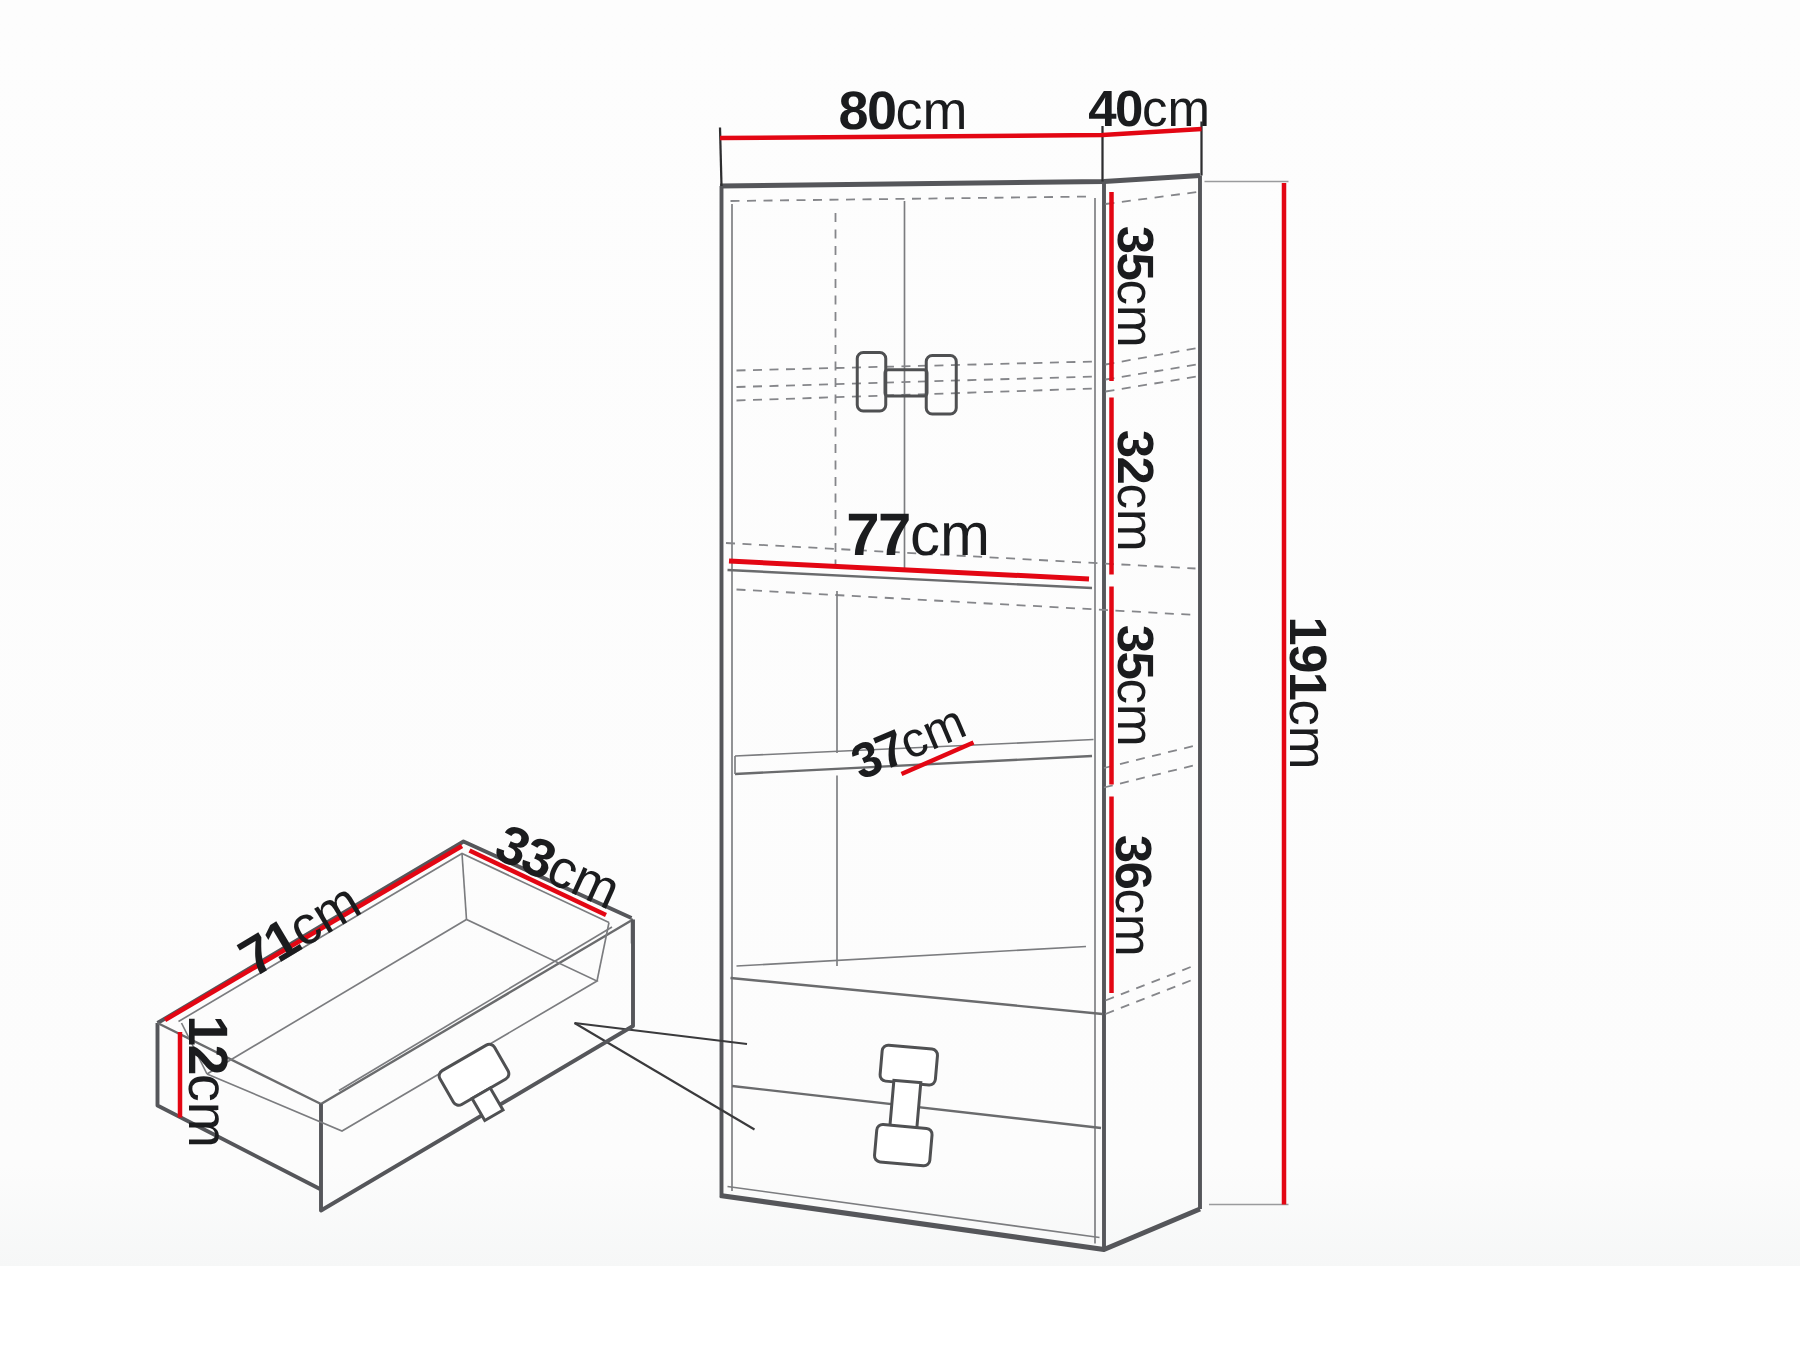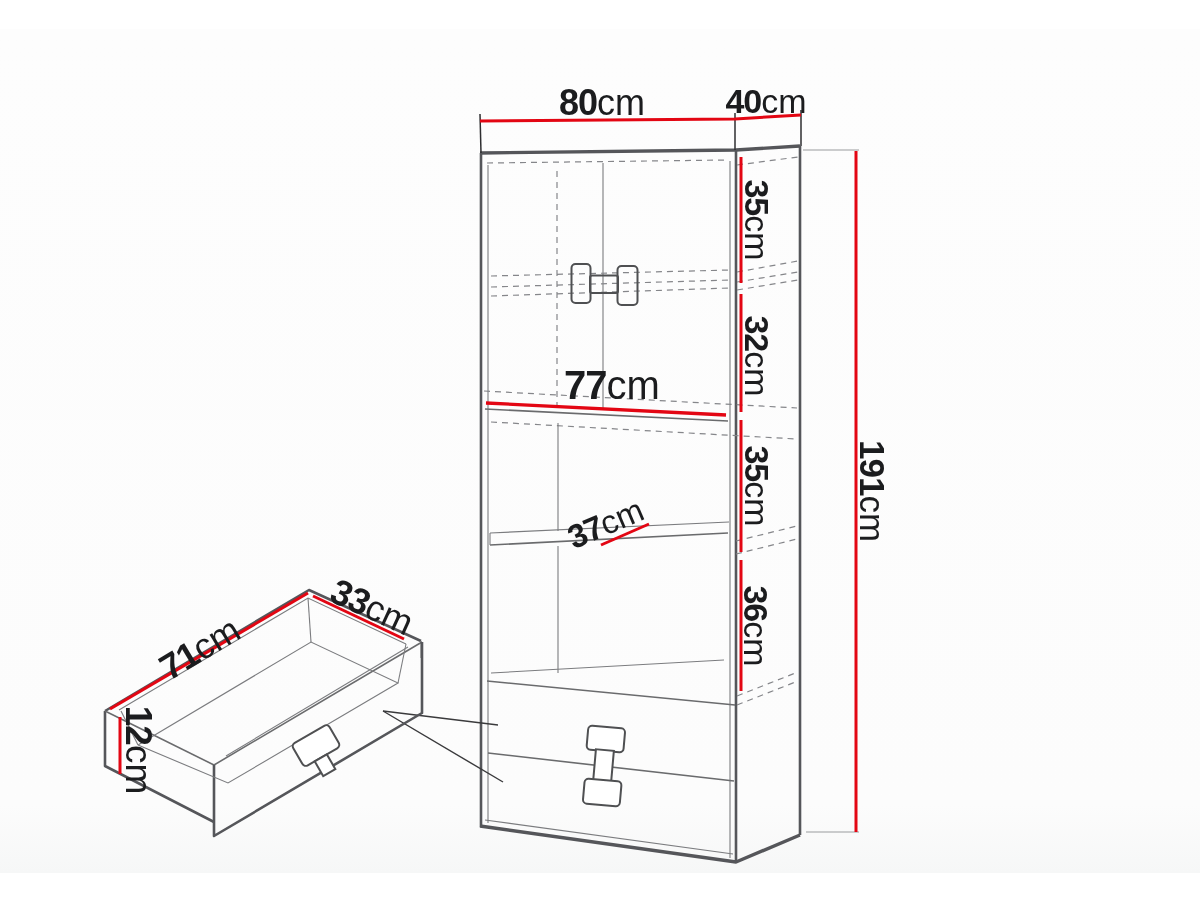--- a/index.html
+++ b/index.html
@@ -1,17 +1,17 @@
 <!DOCTYPE html>
 <html><head>
 <meta charset="utf-8">
 <style>
   html,body{margin:0;padding:0;}
   body{background:#ffffff;font-family:"Liberation Sans",sans-serif;}
-  .stage{position:relative;width:1200px;height:844px;background:linear-gradient(180deg,#fdfdfd 0%,#fcfcfc 92%,#f6f7f7 100%);overflow:hidden;margin-top:29px;}
+  .stage{position:relative;width:1200px;height:844px;background:linear-gradient(180deg,#fdfdfd 0%,#fcfcfc 92%,#f6f7f7 100%);overflow:hidden;}
   svg{position:absolute;left:0;top:0;}
   
   .thick{stroke:#55565a;stroke-width:3.4;fill:none;stroke-linejoin:round;}
   .th2{stroke:#55565a;stroke-width:2.6;fill:none;stroke-linejoin:round;}
   .med{stroke:#6a6b6d;stroke-width:1.6;fill:none;}
   .thin{stroke:#7b7c7f;stroke-width:1.1;fill:none;}
   .dash{stroke:#85868a;stroke-width:1.2;fill:none;stroke-dasharray:6 5;}
   .red{stroke:#e30613;stroke-width:3;fill:none;}
   .red-heavy{stroke:#e30613;stroke-width:3.3;fill:none;}
   .tick{stroke:#2e2e30;stroke-width:1.5;fill:none;}

